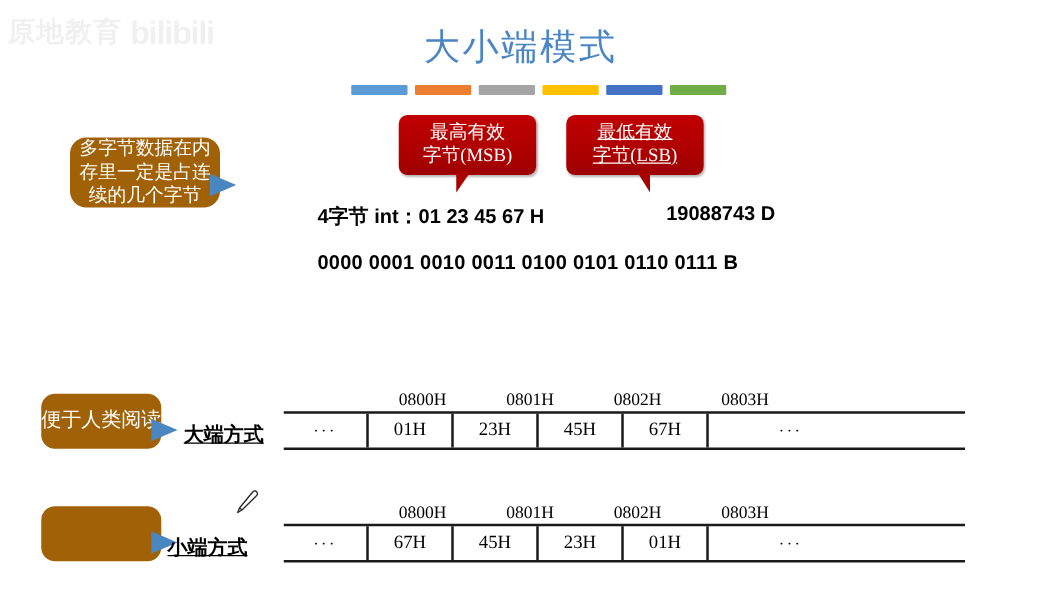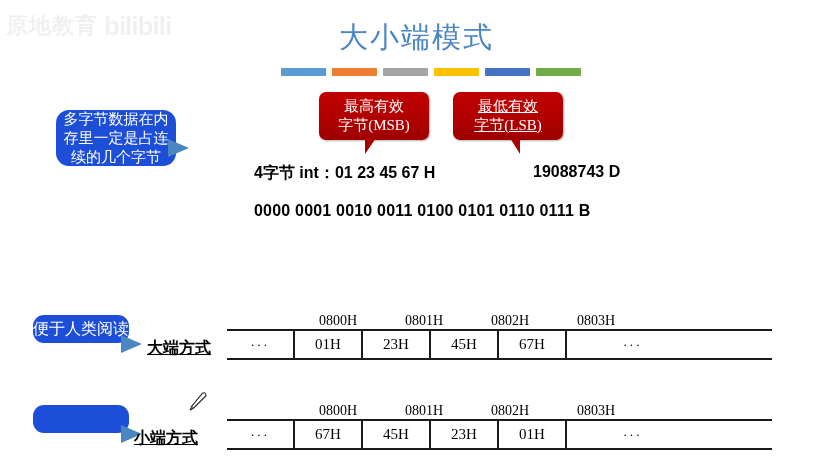--- a/index.html
+++ b/index.html
@@ -118,21 +118,21 @@
     left: 46px;
     top: 46px;
     border-left: 11px solid transparent;
     border-right: 10px solid #ab0000;
     border-bottom: 16px solid transparent;
   }
 
   
   .blue-bubble {
     position: absolute;
-    background: #1d4ed8;
+    background: #a16207;
     border-radius: 13px;
     color: #ffffff;
     font-family: "Liberation Serif", "DejaVu Serif", serif;
     text-align: center;
     box-sizing: border-box;
     display: flex;
     align-items: center;
     justify-content: center;
   }
   .blue-bubble .btail {
@@ -151,21 +151,21 @@
     font-size: 15px;
     line-height: 19px;
     padding: 2px 6px;
   }
   #blue-main .btail {
     left: 112px;
     top: 29px;
   }
   .blue-small {
     width: 96px;
-    height: 28px;
+    height: 44px;
     font-size: 16px;
     line-height: 20px;
     border-radius: 11px;
   }
   #blue-human { left: 33px; top: 315px; }
   #blue-human .btail { left: 88px; top: 20px; }
   #blue-machine { left: 33px; top: 405px; }
   #blue-machine .btail { left: 88px; top: 20px; }
 
   

